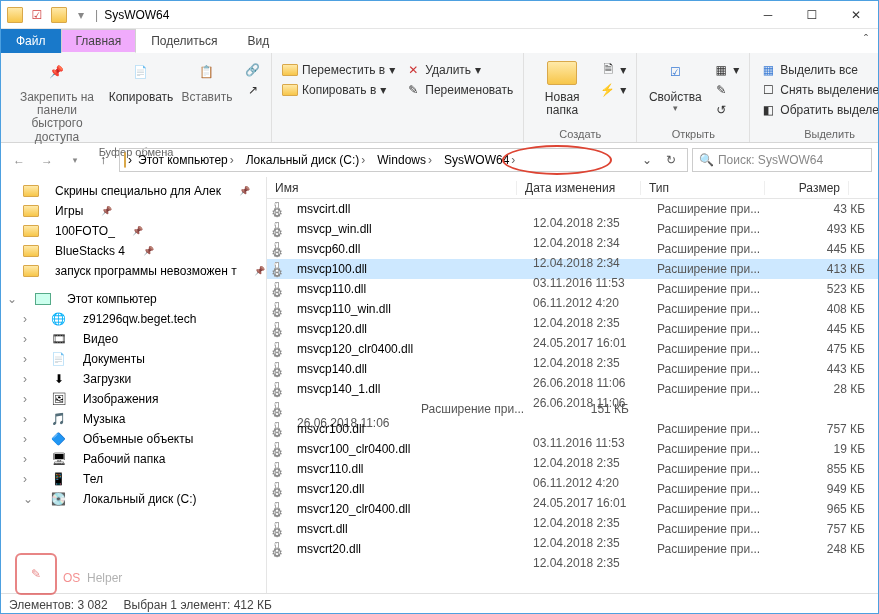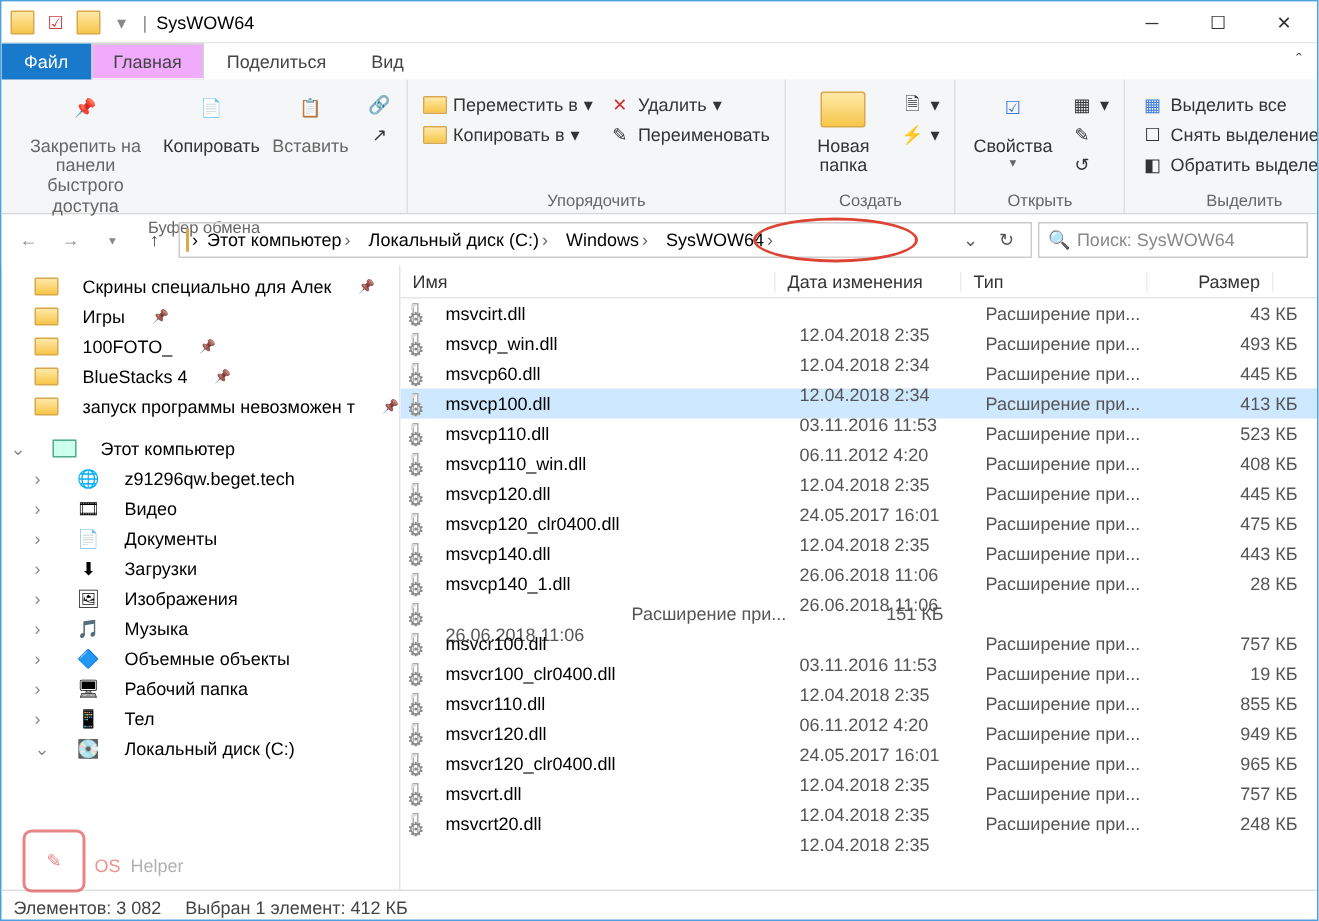--- a/index.html
+++ b/index.html
@@ -157,21 +157,20 @@
             </span><span>Копировать в</span> ▾</div>
       </div>
       <div class="smallbtns" style="padding-top:4px">
         <div class="smallbtn"><span class="ic" style="color:#c33">✕</span><span>Удалить</span> ▾</div>
         <div class="smallbtn">
             <span class="ic">✎</span>
             <span>Переименовать</span>
           </div>
       </div>
     </div>
-    <div class="label">Упорядочить</div>
   </div>
 
   <div class="group">
     <div class="body">
       <div class="bigbtn enabled">
         <span class="ic">
             <span class="i-folder-big"></span>
           </span>
         <span style="white-space:pre-line">Новая
 папка</span>

